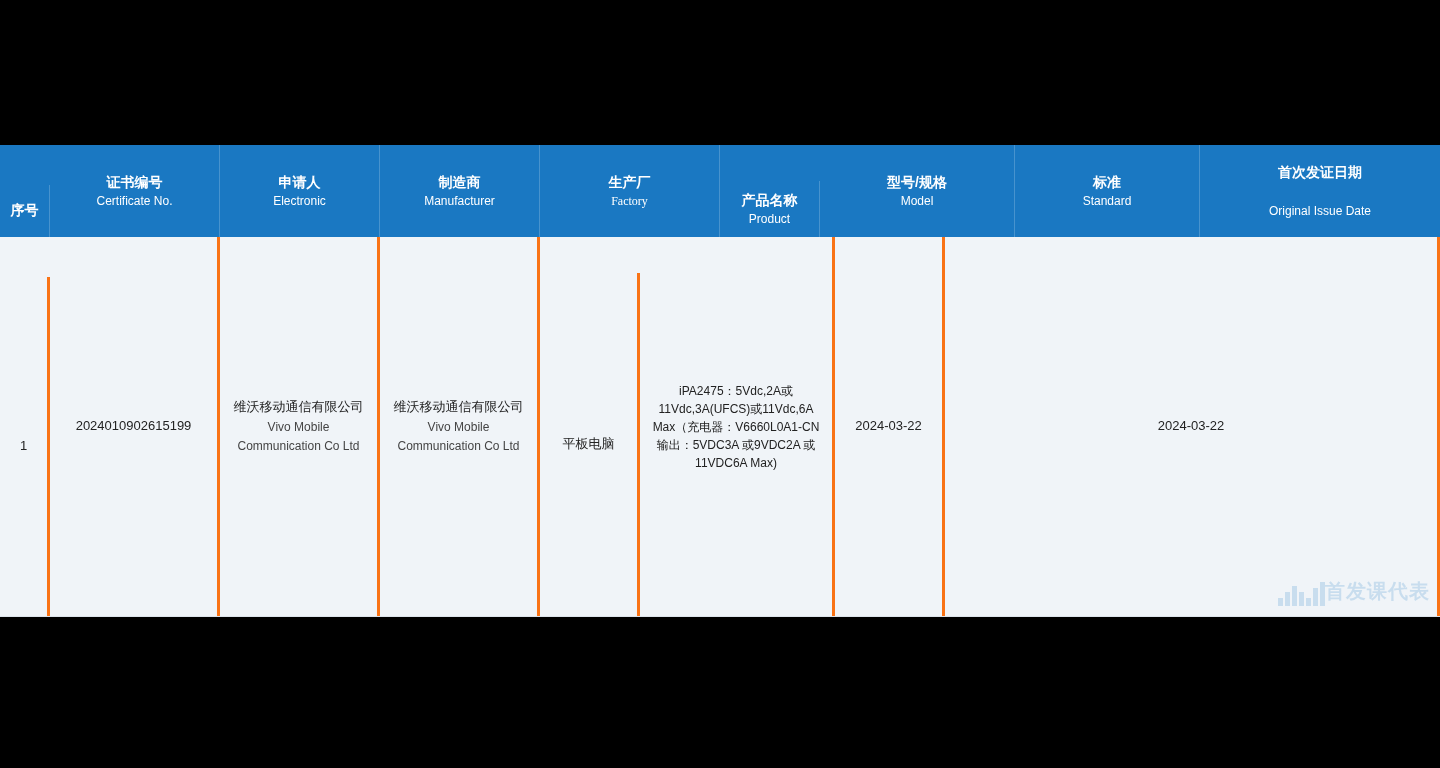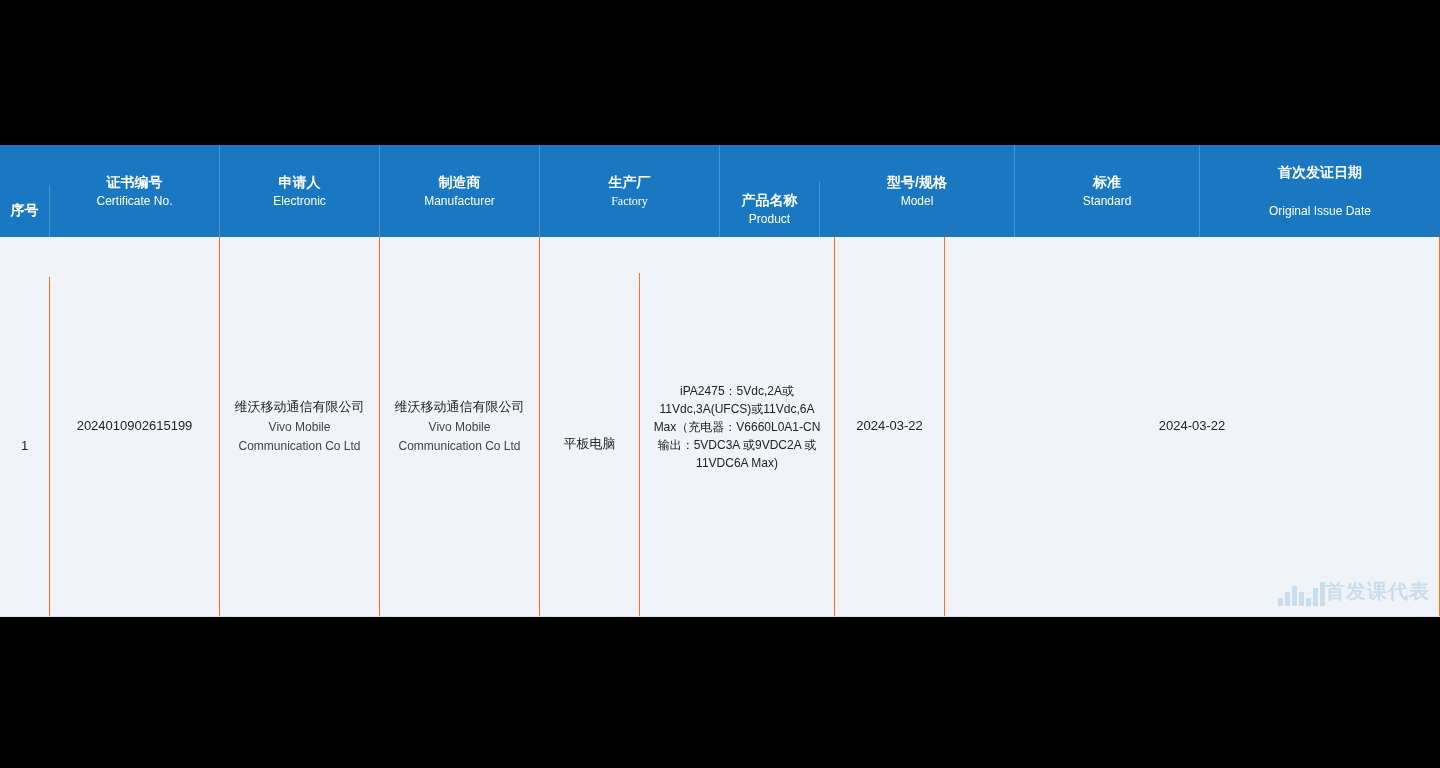--- a/index.html
+++ b/index.html
@@ -77,21 +77,21 @@
     .data-cell {
       text-align: center;
       padding: 12px 8px;
       display: flex;
       flex-direction: column;
       align-items: center;
       justify-content: center;
       font-size: 13px;
       line-height: 1.6;
       color: #222;
-      border-right: 1px solid #f97316;
+      border-right: 3px solid #f97316;
       position: relative;
     }
 
     .data-cell:last-child {
       border-right: none;
     }
 
     
     .col-seq        { width: 50px; flex-shrink: 0; margin-top: 40px; }
     .col-cert       { width: 170px; flex-shrink: 0; }

